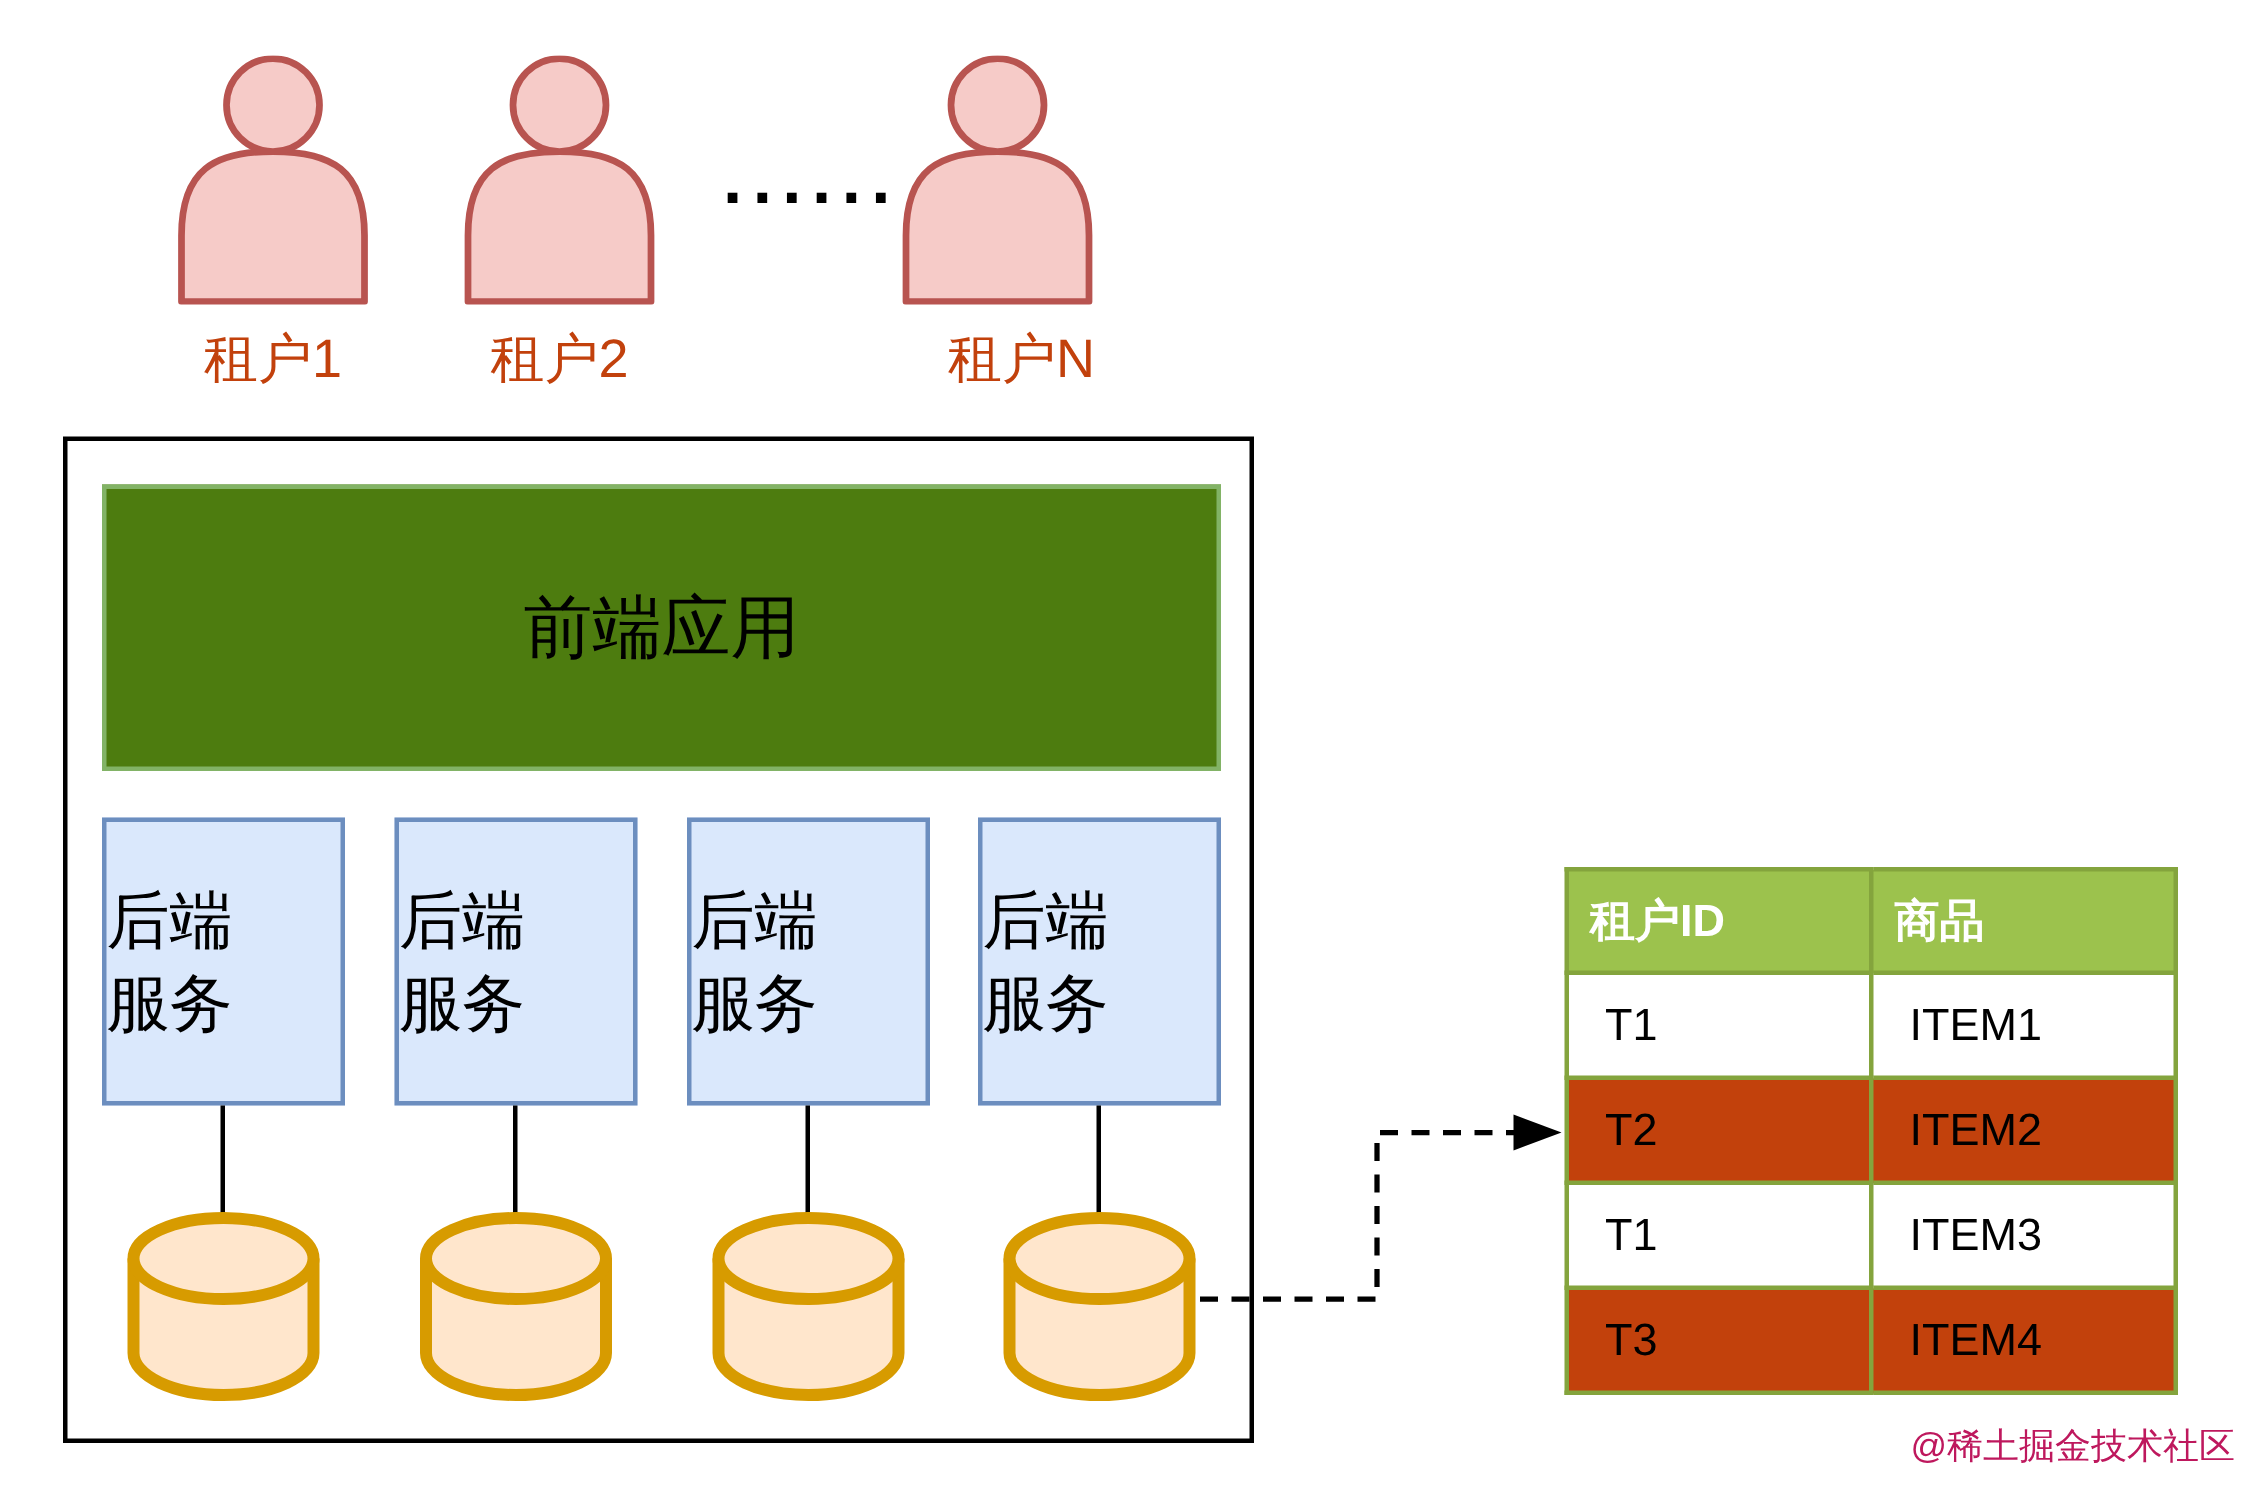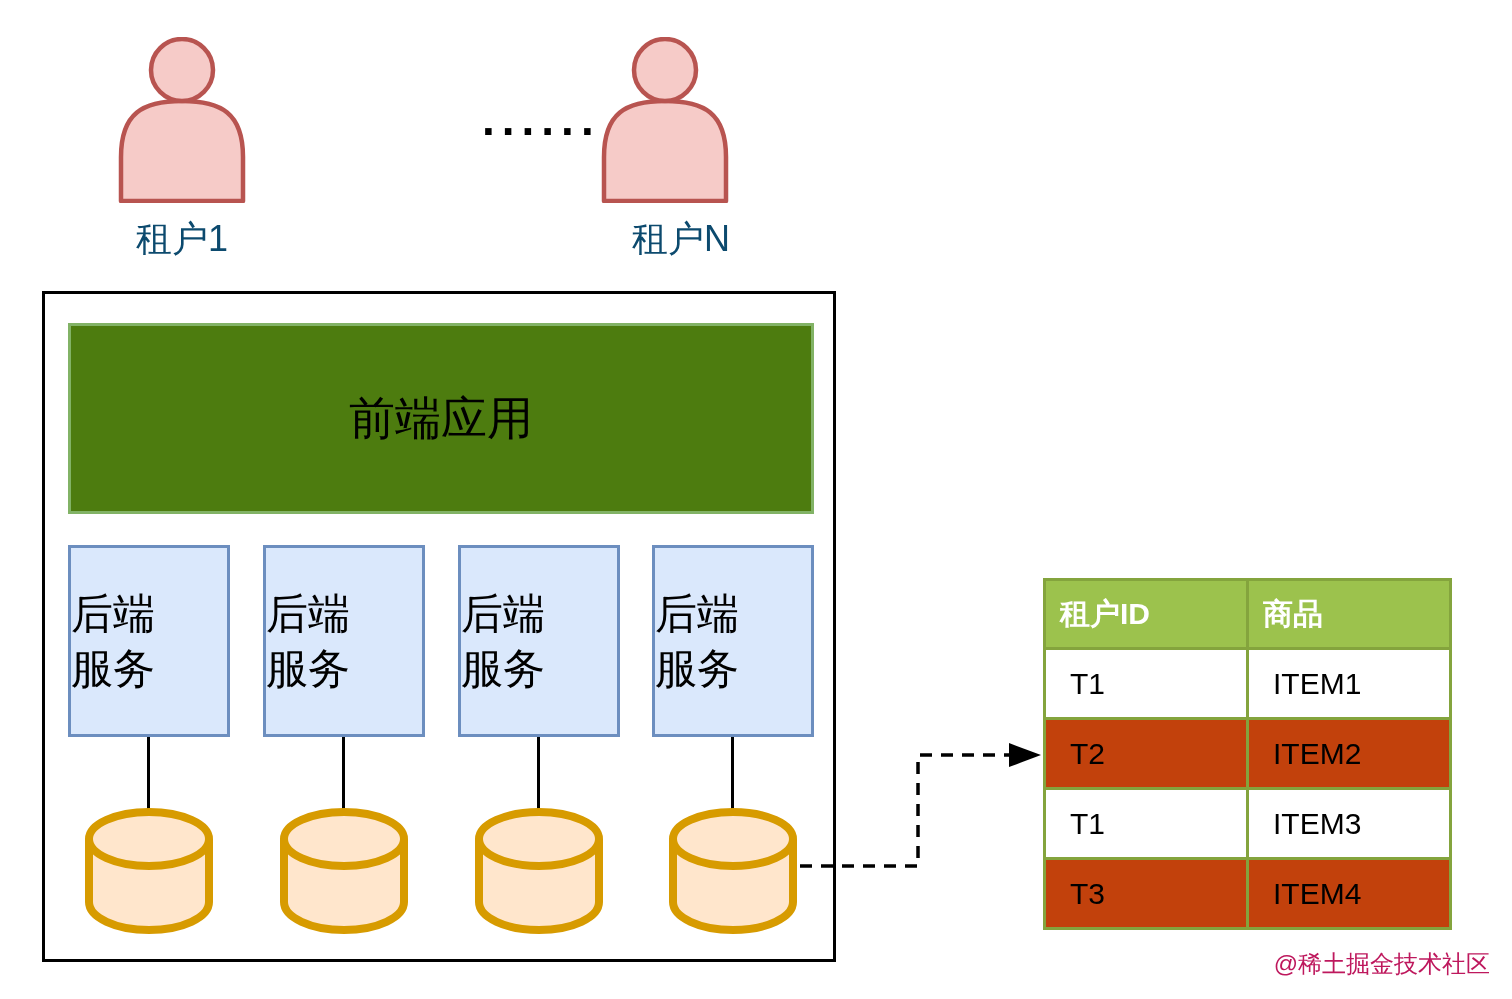--- a/index.html
+++ b/index.html
@@ -2,21 +2,21 @@
 <html><head>
 <meta charset="utf-8">
 <style>
   html,body{margin:0;padding:0;background:#fff;}
   .canvas{
     position:relative;width:1512px;height:999px;background:#ffffff;
     font-family:"Liberation Sans","DejaVu Sans",sans-serif;overflow:hidden;
   }
   
   .tenant{position:absolute;top:37px;width:130px;display:flex;flex-direction:column;align-items:center;}
-  .tenant-label{margin-top:12px;font-size:36px;color:#0c4a6e;white-space:nowrap;}
+  .tenant-label{margin-top:12px;font-size:36px;color:#c2410c;white-space:nowrap;}
   .ellipsis{position:absolute;left:482px;top:92px;font-size:46px;font-weight:bold;letter-spacing:7px;color:#000;}
   
   .outer-box{position:absolute;left:42px;top:291px;width:794px;height:671px;border:3px solid #000;box-sizing:border-box;background:#fff;}
   .frontend-box{
     position:absolute;left:68px;top:323px;width:746px;height:191px;box-sizing:border-box;
     background:#4d7c0f;border:3px solid #82B366;display:flex;align-items:center;justify-content:center;
   }
   .frontend-label{font-size:46px;color:#000;}
   .backend-box{
     position:absolute;top:545px;width:162px;height:192px;box-sizing:border-box;
@@ -49,20 +49,27 @@
 <div class="canvas">
 
   <div class="tenant" style="left:117px;">
     <svg width="130" height="166" viewBox="0 0 130 166">
       <path d="M 4,164 L 4,120 C 4,76 26,64 65,64 C 104,64 126,76 126,120 L 126,164 Z" fill="#F6CBC8" stroke="#B85450" stroke-width="4.5" stroke-linejoin="round"></path>
       <circle cx="65" cy="33" r="31" fill="#F6CBC8" stroke="#B85450" stroke-width="4.5"></circle>
     </svg>
     <div class="tenant-label">租户1</div>
   </div>
 
+  <div class="tenant" style="left:308px;">
+    <svg width="130" height="166" viewBox="0 0 130 166">
+      <path d="M 4,164 L 4,120 C 4,76 26,64 65,64 C 104,64 126,76 126,120 L 126,164 Z" fill="#F6CBC8" stroke="#B85450" stroke-width="4.5" stroke-linejoin="round"></path>
+      <circle cx="65" cy="33" r="31" fill="#F6CBC8" stroke="#B85450" stroke-width="4.5"></circle>
+    </svg>
+    <div class="tenant-label">租户2</div>
+  </div>
 
   <div class="ellipsis">......</div>
 
   <div class="tenant" style="left:600px;align-items:flex-end;">
     <svg width="130" height="166" viewBox="0 0 130 166">
       <path d="M 4,164 L 4,120 C 4,76 26,64 65,64 C 104,64 126,76 126,120 L 126,164 Z" fill="#F6CBC8" stroke="#B85450" stroke-width="4.5" stroke-linejoin="round"></path>
       <circle cx="65" cy="33" r="31" fill="#F6CBC8" stroke="#B85450" stroke-width="4.5"></circle>
     </svg>
     <div class="tenant-label">租户N</div>
   </div>

